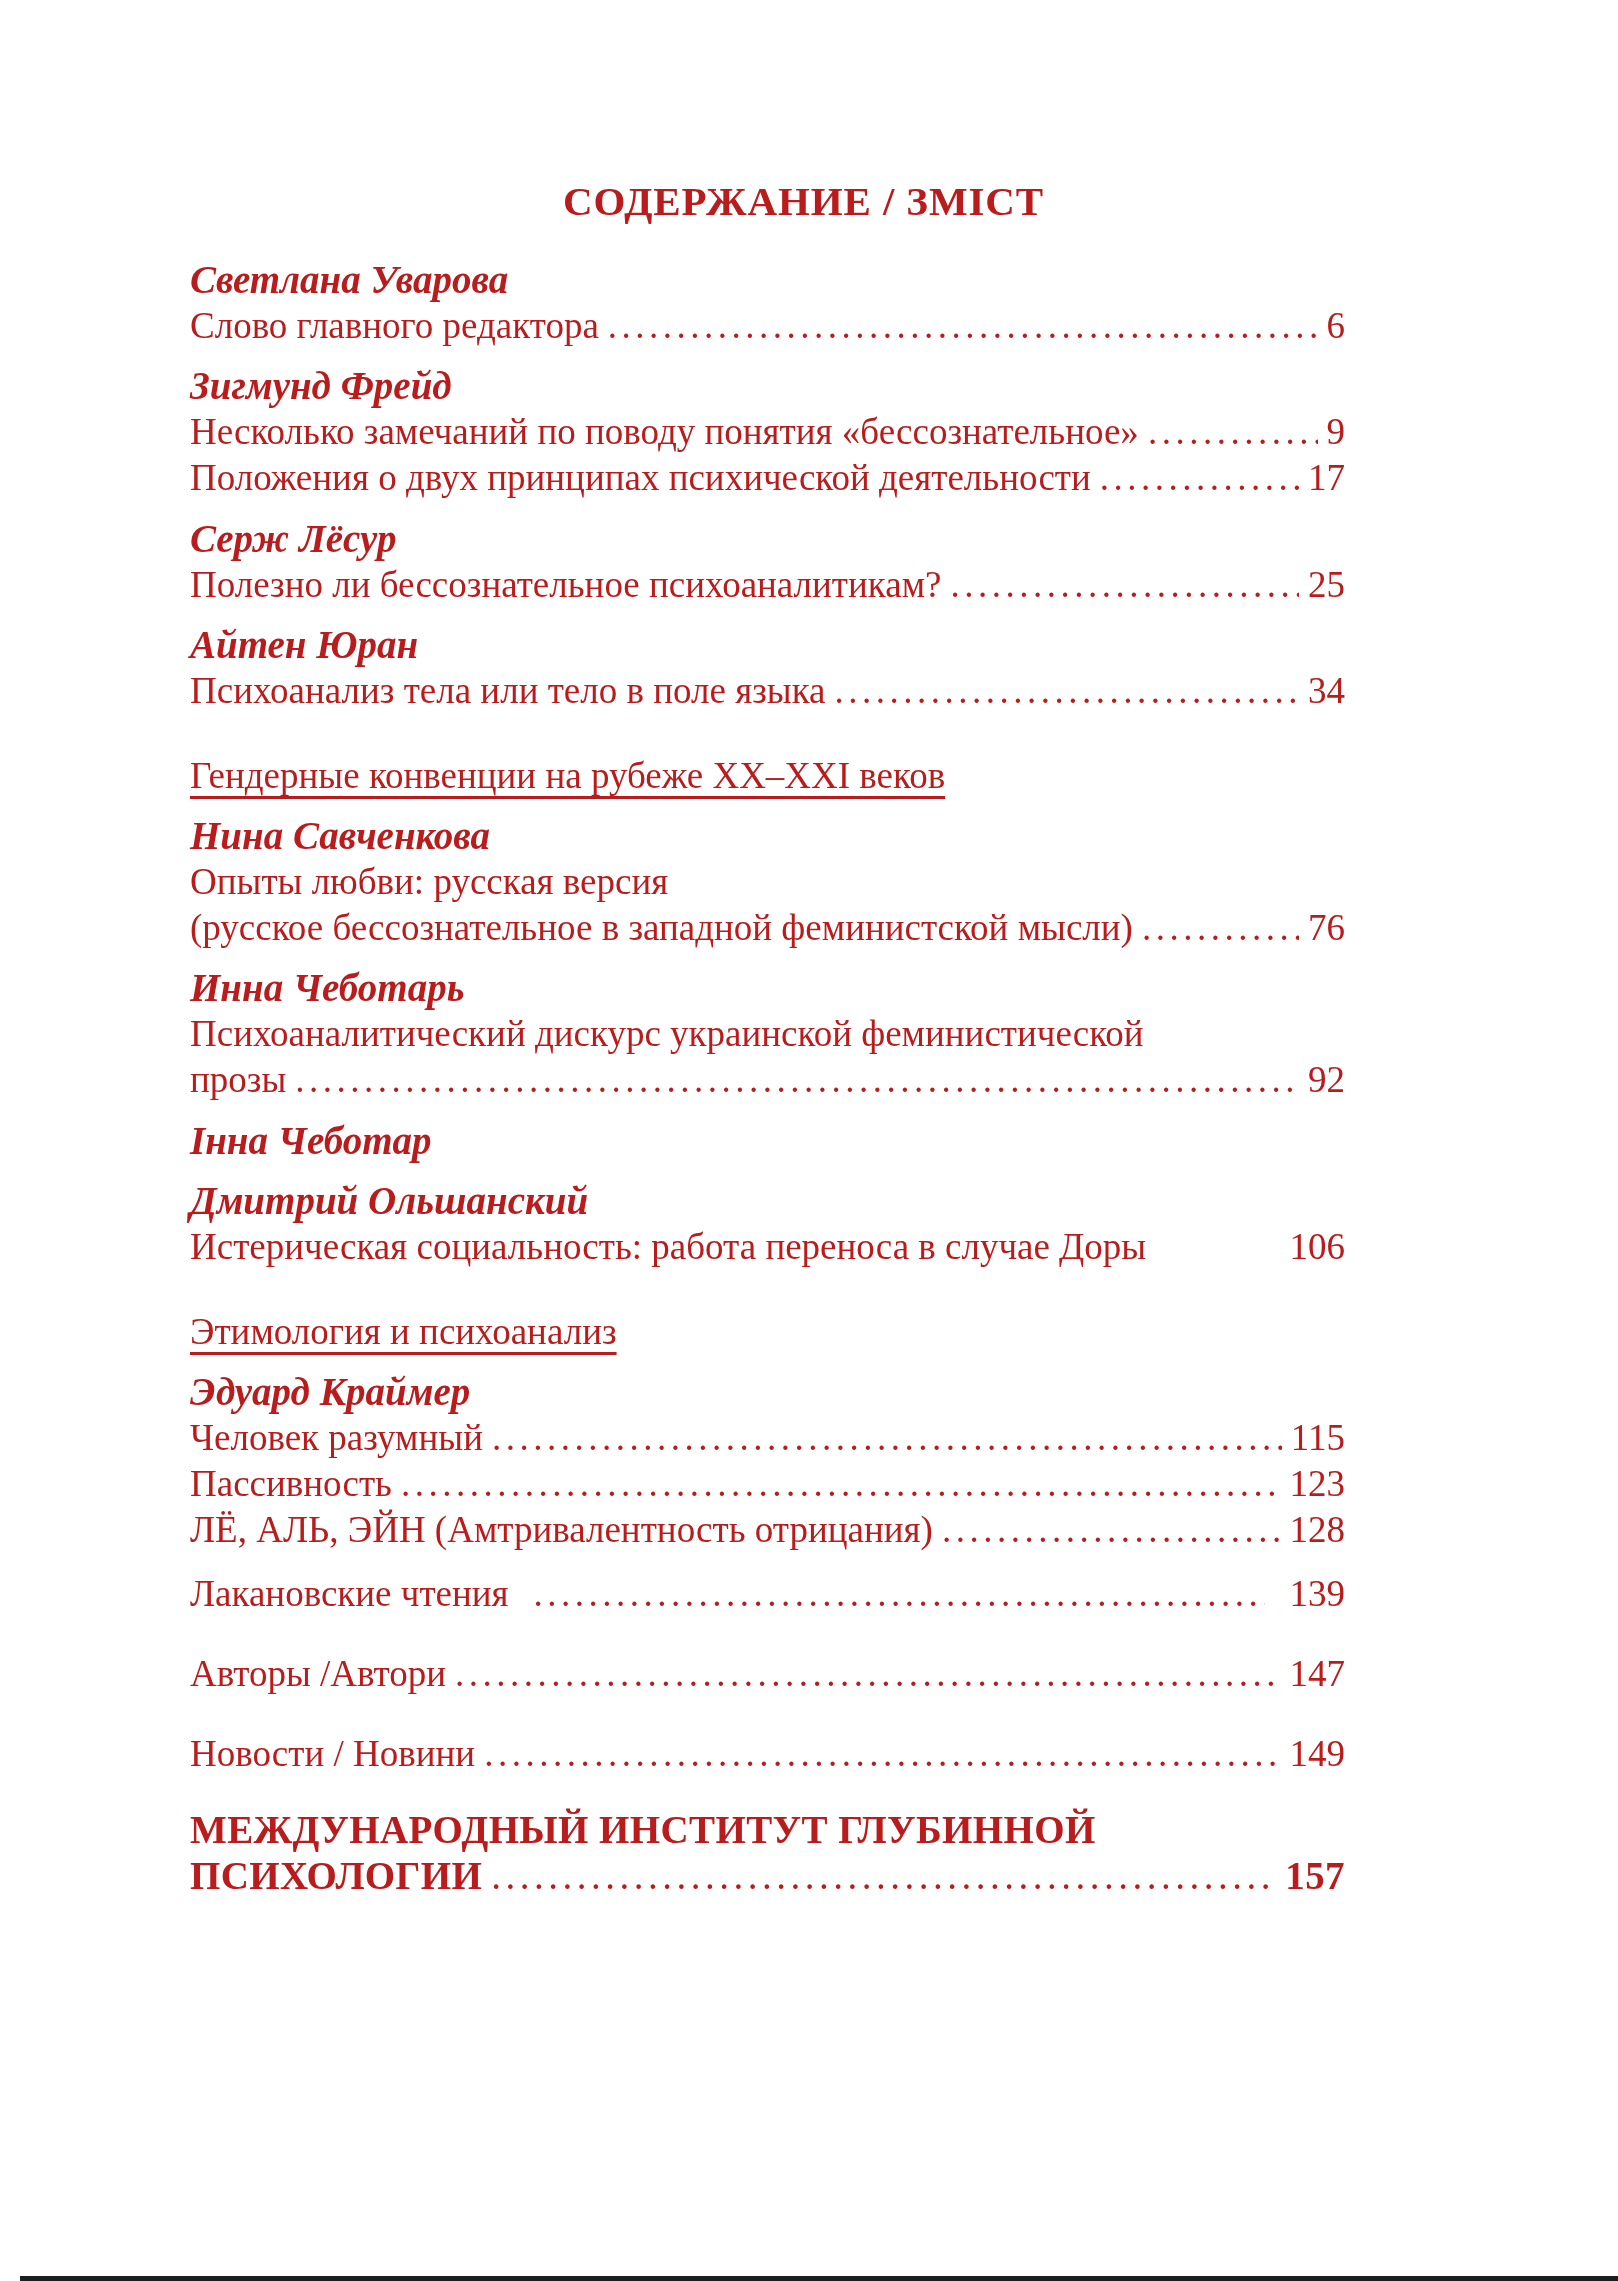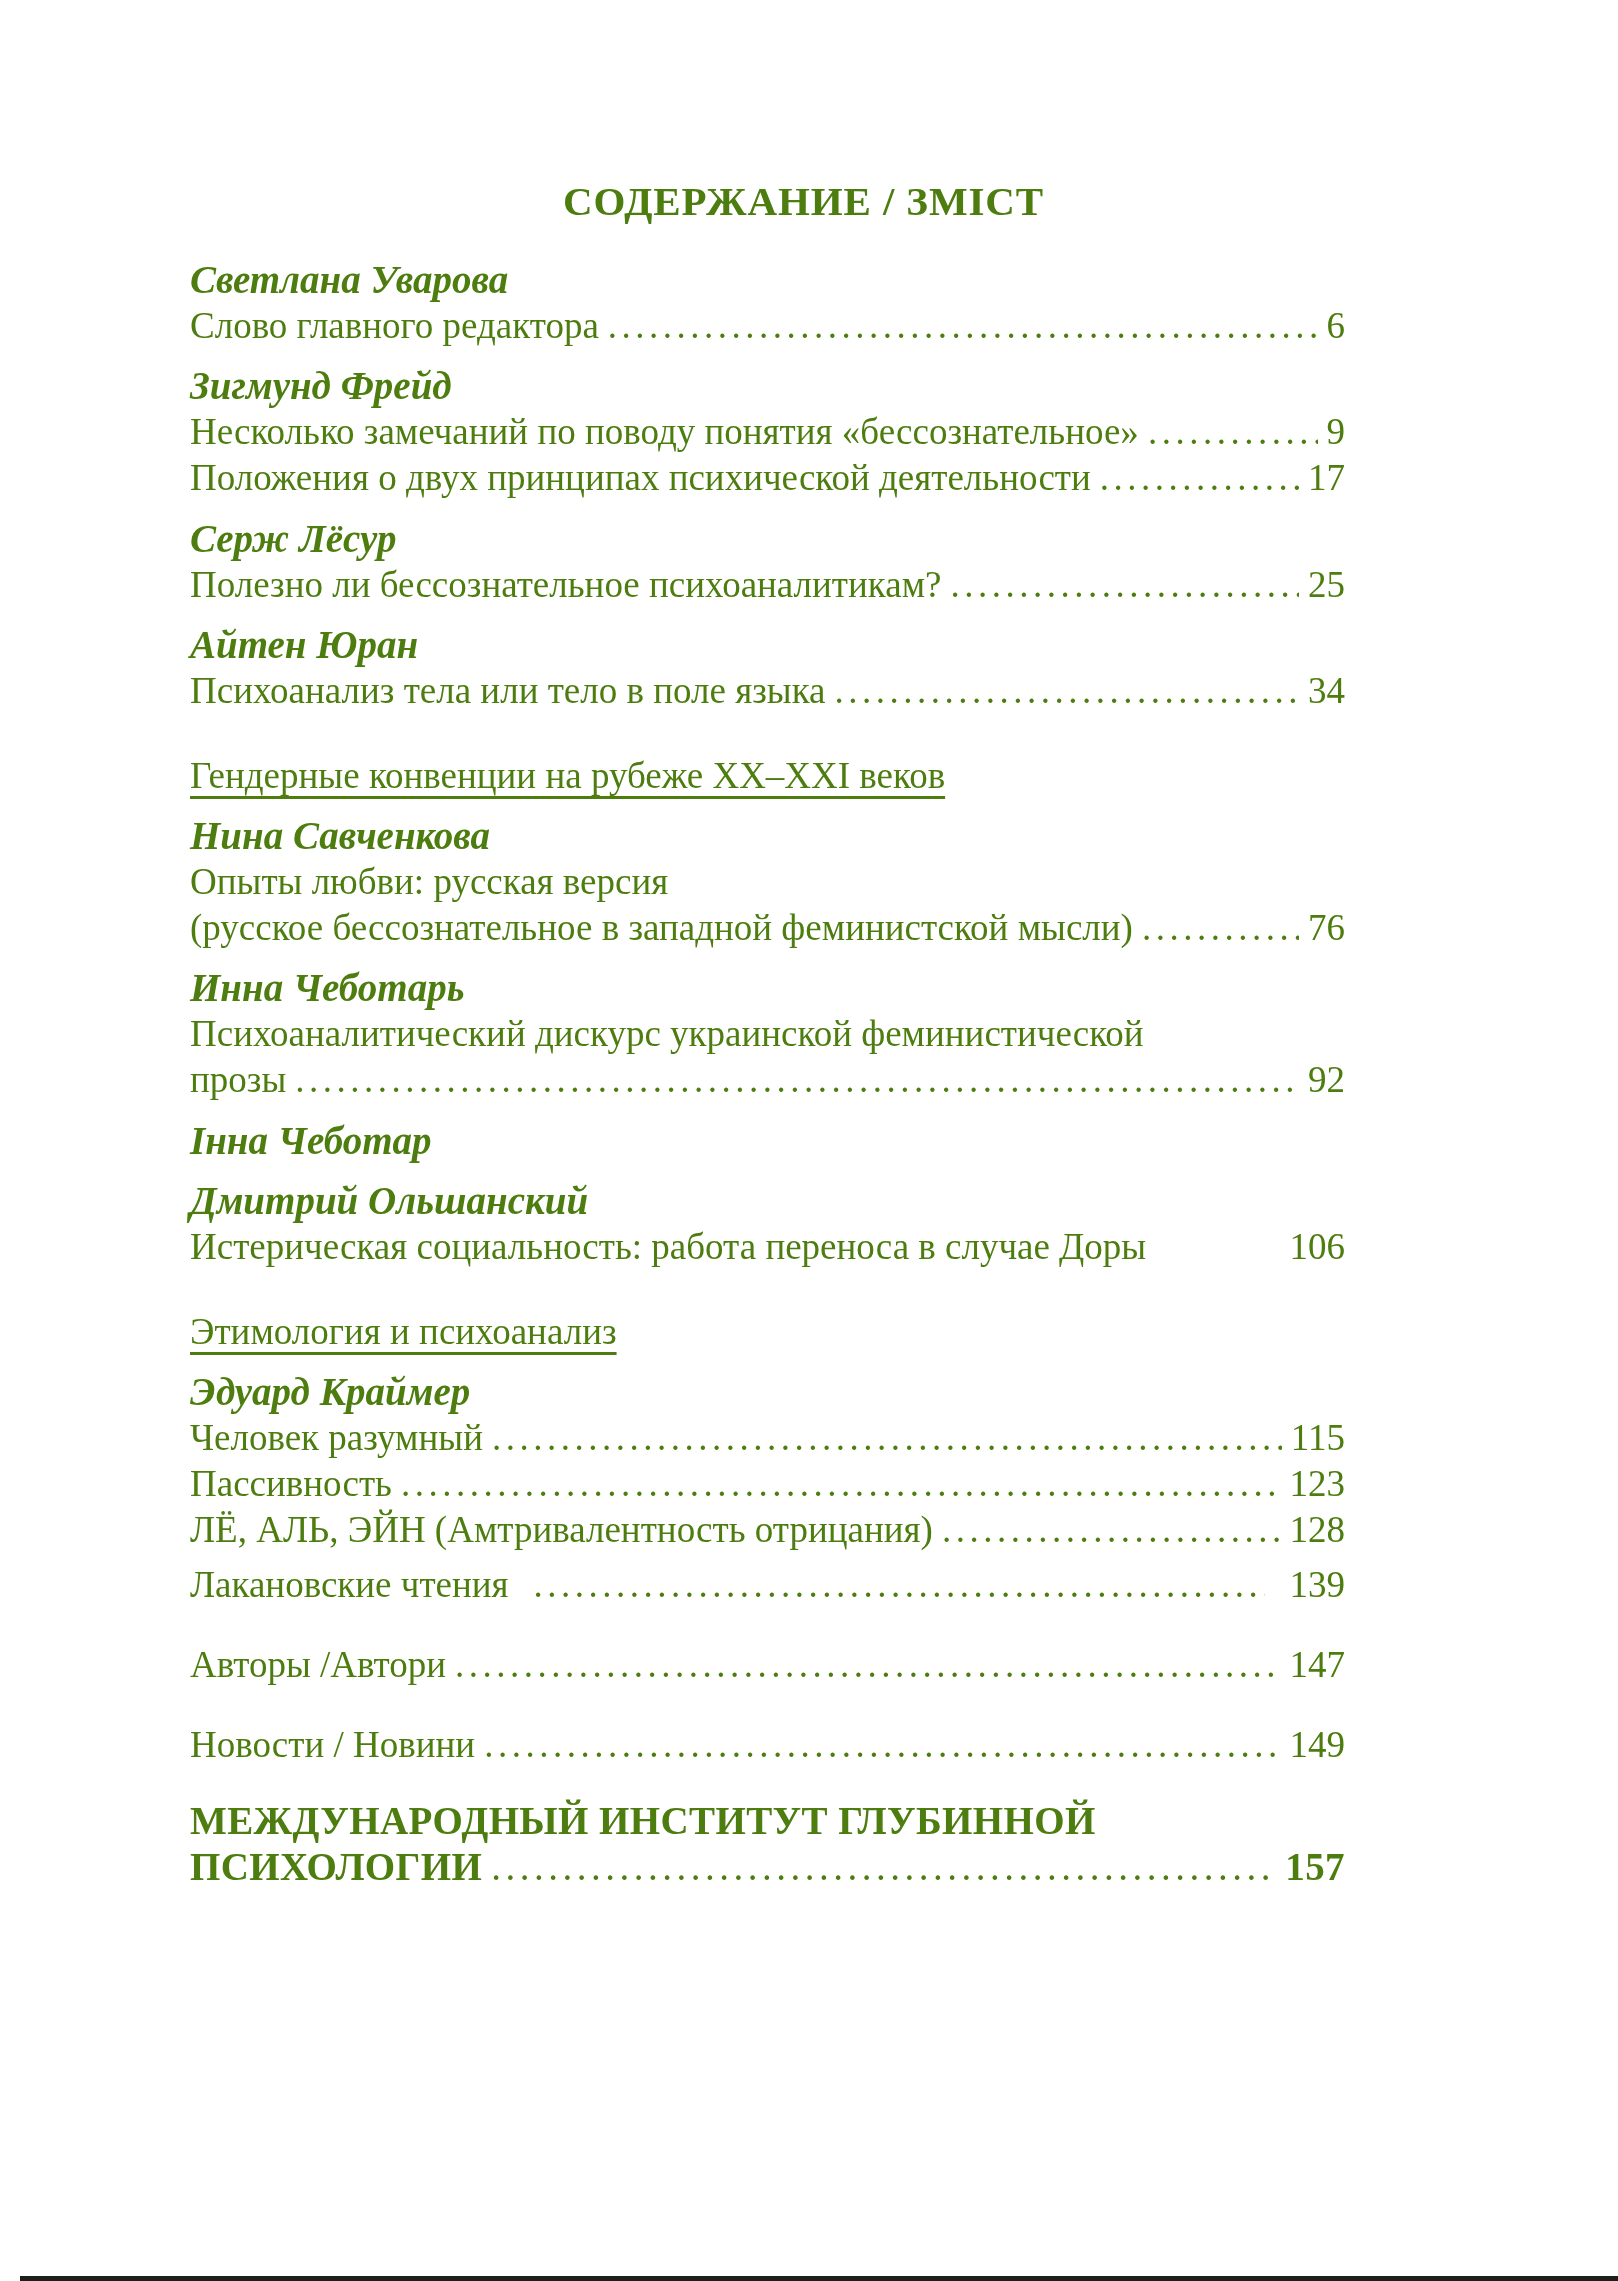--- a/index.html
+++ b/index.html
@@ -3,21 +3,21 @@
 <meta charset="utf-8">
 <style>
   html,body{margin:0;padding:0;background:#ffffff;}
   .page{
     position:relative;
     width:1618px;
     height:2281px;
     background:#ffffff;
     overflow:hidden;
     font-family:"Liberation Serif","DejaVu Serif",serif;
-    color:#4d7c0f;
+    color:#b91c1c;
   }
   .content{
     position:absolute;
     left:190px;
     top:0;
     width:1155px;
   }
   .title{
     margin-top:175px;
     margin-bottom:30px;
@@ -63,21 +63,21 @@
     text-decoration:underline;
     text-decoration-thickness:2.7px;
     text-underline-offset:8px;
   }
   .r-caps{
     font-weight:bold;
     font-size:39px;
     letter-spacing:0.4px;
   }
   .m16{margin-top:14.3px;}
-  .m20{margin-top:9px;gap:16px;}
+  .m20{margin-top:18px;gap:16px;}
   .m34{margin-top:30px;}
   .m38{margin-top:34px;}
   .m44{margin-top:39px;margin-bottom:5.3px;}
   .scan-bar{
     position:absolute;
     left:19.6px;
     right:0;
     bottom:0;
     height:5.3px;
     background:#1e1e1e;

